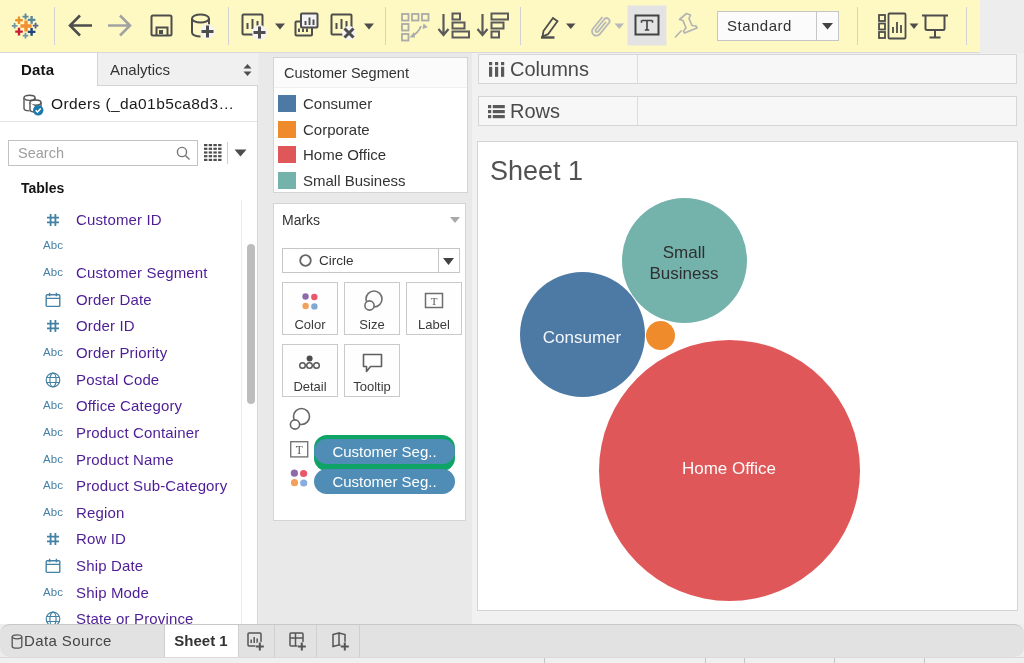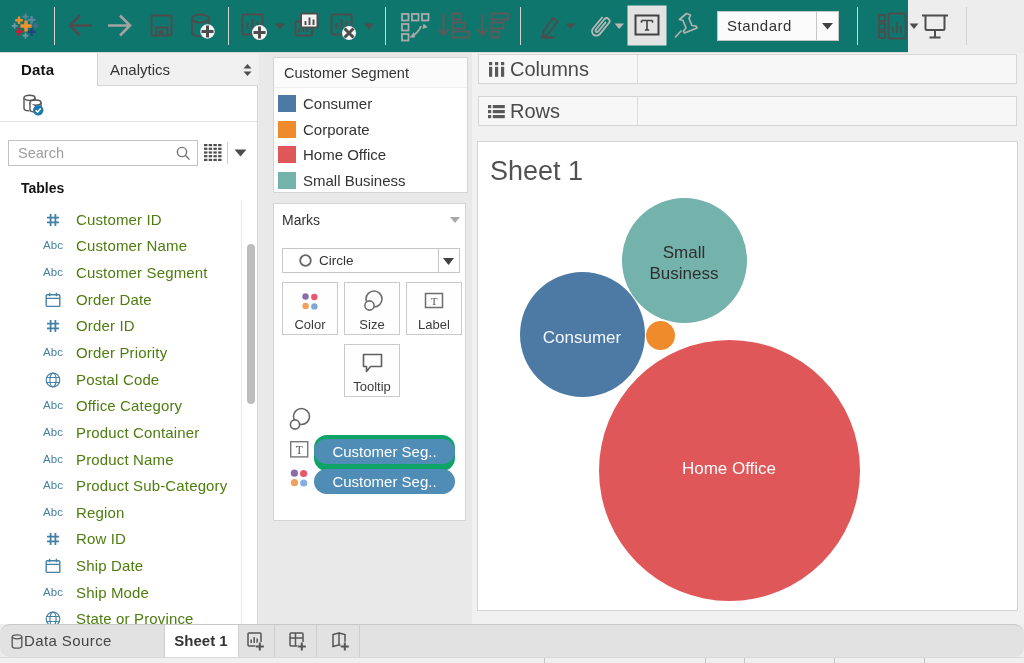--- a/index.html
+++ b/index.html
@@ -1,27 +1,27 @@
 <!DOCTYPE html>
 <html><head>
 <meta charset="utf-8">
 <style>
 * { margin:0; padding:0; box-sizing:border-box; }
 html,body { width:1024px; height:663px; overflow:hidden; font-family:"Liberation Sans", sans-serif; }
 #app { position:relative; width:1024px; height:663px; background:#ededed; }
 .abs { position:absolute; }
 
-#toolbar { position:absolute; left:0; top:0; width:908px; height:53px; background:#0f766e; border-bottom:1px solid #d8d8d8; }
+#toolbar { position:absolute; left:0; top:0; width:980px; height:53px; background:#fef9c3; border-bottom:1px solid #d8d8d8; }
 .tsep { position:absolute; top:7px; width:1px; height:38px; background:#d2d2d2; }
 
 #leftpanel { position:absolute; left:0; top:53px; width:258px; height:571px; background:#ffffff; border-right:1px solid #d4d4d4; }
 #tab-analytics { position:absolute; left:97px; top:0; width:161px; height:33px; background:#f0f0f0; border-left:1px solid #d4d4d4; border-bottom:1px solid #d4d4d4; }
 .fieldrow { position:absolute; left:0; width:240px; height:27px; }
 .ficon { position:absolute; left:40px; top:0; width:26px; height:27px; text-align:center; }
-.ftext { position:absolute; left:76px; top:0; height:27px; line-height:27px; font-size:15px; letter-spacing:0.15px; color:#4d7c0f; white-space:nowrap; }
+.ftext { position:absolute; left:76px; top:0; height:27px; line-height:27px; font-size:15px; letter-spacing:0.15px; color:#4c1d95; white-space:nowrap; }
 .abc { font-size:11.5px; color:#4581a5; line-height:27px;text-align:right; }
 
 .card { position:absolute; background:#fff; border:1px solid #d4d4d4; }
 .mbtn { position:absolute; width:56px; height:53px; background:#fefefe; border:1px solid #cacaca; }
 
 .shelf { position:absolute; left:478px; width:539px; height:30px; background:#f7f7f7; border:1px solid #d6d6d6; }
 .shelf .lbl { position:absolute; left:31px; top:0; height:28px; line-height:28px; font-size:20px; color:#4a4a4a; }
 .shelf .div { position:absolute; left:158px; top:0; width:1px; height:28px; background:#dcdcdc; }
 
 .pill { position:absolute; left:313px; width:141px; color:#fff; font-size:15px; text-align:center; }
@@ -182,20 +182,21 @@
   <svg class="abs" style="left:22px;top:41px" width="24" height="23" viewBox="0 0 24 23">
     <g stroke="#555" stroke-width="1.4" fill="#fff">
       <ellipse cx="7.5" cy="3.8" rx="5.5" ry="2.6"></ellipse>
       <path d="M2 3.8 v10.5 c0 1.4 2.5 2.6 5.5 2.6 M13 3.8 v5"></path>
       <ellipse cx="13.5" cy="8.6" rx="5.5" ry="2.6"></ellipse>
       <path d="M8 8.6 v7 c0 1.4 2.5 2.6 5.5 2.6 2 0 3.9 -0.6 4.9 -1.3 M19 8.6 v5.5"></path>
     </g>
     <circle cx="16.2" cy="16.2" r="5.2" fill="#1c79ac"></circle>
     <path d="M13.7 16.3 l1.8 1.8 3.2 -3.6" stroke="#fff" stroke-width="1.5" fill="none"></path>
   </svg>
+  <div class="abs" style="left:51px;top:33px;height:36px;line-height:36px;font-size:15.5px;letter-spacing:0.4px;color:#1a1a1a;white-space:nowrap;">Orders (_da01b5ca8d3…</div>
 
   <div class="abs" style="left:8px;top:87px;width:190px;height:26px;background:#fff;border:1px solid #c2c2c2;"></div>
   <div class="abs" style="left:18px;top:87px;height:26px;line-height:26px;font-size:14.5px;color:#9e9e9e;">Search</div>
   <svg class="abs" style="left:176px;top:93px" width="15" height="15" viewBox="0 0 15 15">
     <circle cx="6" cy="6" r="4.6" stroke="#757575" stroke-width="1.4" fill="none"></circle>
     <path d="M9.4 9.4 L13.5 13.5" stroke="#757575" stroke-width="1.4"></path>
   </svg>
   <svg class="abs" style="left:204px;top:91px" width="18" height="18" viewBox="0 0 18 18">
         <g fill="#4d4d4d">
           <rect x="0" y="0" width="3.4" height="2.2"></rect>
@@ -233,21 +234,20 @@
             <svg style="position:absolute;left:6px;top:7px" width="14" height="14" viewBox="0 0 14 14">
               <g stroke="#4581a5" stroke-width="1.8" fill="none">
                 <path d="M1 4.6 h12 M1 9.4 h12 M4.6 1 v12 M9.4 1 v12"></path>
               </g>
             </svg>
           </div>
           <div class="ftext">Customer ID</div>
         </div>
   <div class="fieldrow" style="top:179.4px">
           <div class="ficon"><span class="abc">Abc</span></div>
-          <div class="ftext">Customer Name</div>
         </div>
   <div class="fieldrow" style="top:206.1px">
           <div class="ficon"><span class="abc">Abc</span></div>
           <div class="ftext">Customer Segment</div>
         </div>
   <div class="fieldrow" style="top:232.7px">
           <div class="ficon">
             <svg style="position:absolute;left:5px;top:6px" width="16" height="16" viewBox="0 0 16 16">
               <g stroke="#4581a5" stroke-width="1.4" fill="none">
                 <rect x="1.2" y="2.8" width="13.6" height="11.6" rx="1"></rect>
@@ -393,20 +393,29 @@
       </svg>
     </div>
     <div class="mbtn" style="left:132px;top:78px;">
       <svg width="54" height="51" viewBox="0 0 54 51">
         <rect x="18.5" y="10.5" width="17" height="14" stroke="#6e6e6e" stroke-width="1.5" fill="none"></rect>
         <text x="27" y="21.5" font-size="11" font-family="Liberation Serif, serif" fill="#555" text-anchor="middle">T</text>
         <text x="27" y="46" font-size="13" fill="#3a3a3a" text-anchor="middle">Label</text>
       </svg>
     </div>
 
+    <div class="mbtn" style="left:8px;top:140px;">
+      <svg width="54" height="51" viewBox="0 0 54 51">
+        <circle cx="26.6" cy="13.4" r="3" fill="#4d4d4d"></circle>
+        <circle cx="19.5" cy="20.5" r="2.8" stroke="#555" stroke-width="1.4" fill="none"></circle>
+        <circle cx="26.5" cy="20.5" r="2.8" stroke="#555" stroke-width="1.4" fill="none"></circle>
+        <circle cx="33.5" cy="20.5" r="2.8" stroke="#555" stroke-width="1.4" fill="none"></circle>
+        <text x="27" y="46" font-size="13" fill="#3a3a3a" text-anchor="middle">Detail</text>
+      </svg>
+    </div>
     <div class="mbtn" style="left:70px;top:140px;">
       <svg width="54" height="51" viewBox="0 0 54 51">
         <path d="M18.5 9.5 h18 v12 h-11 l-4 5 v-5 h-3 z" stroke="#5f5f5f" stroke-width="1.6" fill="none" stroke-linejoin="round"></path>
         <text x="27" y="46" font-size="13" fill="#3a3a3a" text-anchor="middle">Tooltip</text>
       </svg>
     </div>
 
     <svg class="abs" style="left:14px;top:203px" width="24" height="24" viewBox="0 0 24 24">
       <circle cx="13.5" cy="9.5" r="8" stroke="#666" stroke-width="1.6" fill="none"></circle>
       <circle cx="7" cy="17.5" r="4.6" stroke="#666" stroke-width="1.6" fill="#fff"></circle>

